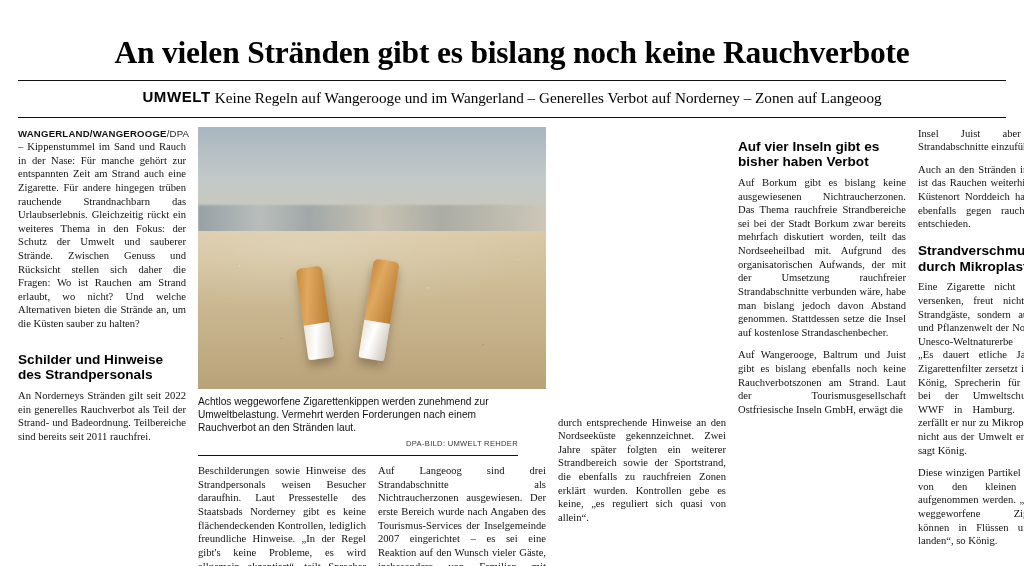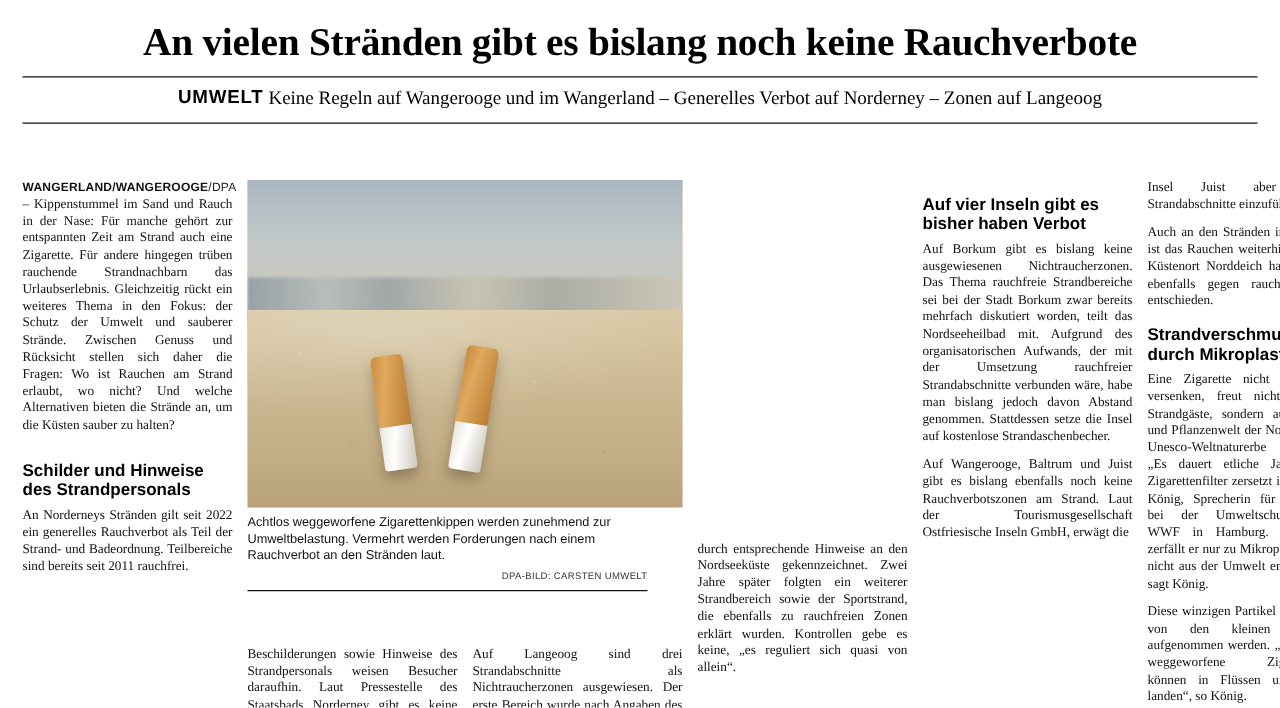--- a/index.html
+++ b/index.html
@@ -12,21 +12,21 @@
     height: 566px;
     overflow: hidden;
     font-family: "Liberation Serif", serif;
     color: #111111;
   }
   .page {
     position: relative;
     width: 1024px;
     height: 566px;
     box-sizing: border-box;
-    padding: 12px 18px 8px 18px;
+    padding: 31px 18px 8px 18px;
   }
   .headline {
     font-family: "Liberation Serif", serif;
     font-weight: bold;
     font-size: 31.5px;
     line-height: 1.12;
     letter-spacing: -0.2px;
     text-align: center;
     margin: 4px 0 10px 0;
     color: #000;
@@ -59,21 +59,20 @@
 
   .cols {
     position: relative;
     display: flex;
     gap: 12px;
     align-items: flex-start;
   }
   .col {
     width: 168px;
     flex: 0 0 168px;
-    margin-top: 36px;
   }
   .col.wide2 {
     width: 348px;
     flex: 0 0 348px;
   }
   p {
     margin: 0;
     font-size: 10.6px;
     line-height: 1.285;
     text-align: justify;
@@ -241,21 +240,21 @@
           <div class="butt one">
             <div class="filter"></div>
             <div class="paper"></div>
           </div>
           <div class="butt two">
             <div class="filter"></div>
             <div class="paper"></div>
           </div>
         </div>
         <div class="caption">Achtlos weggeworfene Zigarettenkippen werden zunehmend zur Umweltbelastung. Vermehrt werden Forderungen nach einem Rauchverbot an den Stränden laut.</div>
-        <div class="credit">DPA-BILD: CARSTEN UMWELT</div>
+        <div class="credit">DPA-BILD: UMWELT REHDER</div>
         <hr class="photo-sep">
       </div>
 
       <div class="two-under">
         <div class="col">
           <p>Beschilderungen sowie Hinweise des Strandpersonals weisen Besucher daraufhin. Laut Pressestelle des Staatsbads Norderney gibt es keine flächendeckenden Kontrollen, lediglich freundliche Hinweise. „In der Regel gibt's keine Probleme, es wird allgemein akzeptiert“, teilt Sprecher Uwe Schneider mit.</p>
         </div>
         <div class="col">
           <p>Auf Langeoog sind drei Strandabschnitte als Nichtraucherzonen ausgewiesen. Der erste Bereich wurde nach Angaben des Tourismus-Services der Inselgemeinde 2007 eingerichtet – es sei eine Reaktion auf den Wunsch vieler Gäste, insbesondere von Familien mit Kindern gewesen. Der rund 100 Meter lange Abschnitt ist</p>
         </div>

